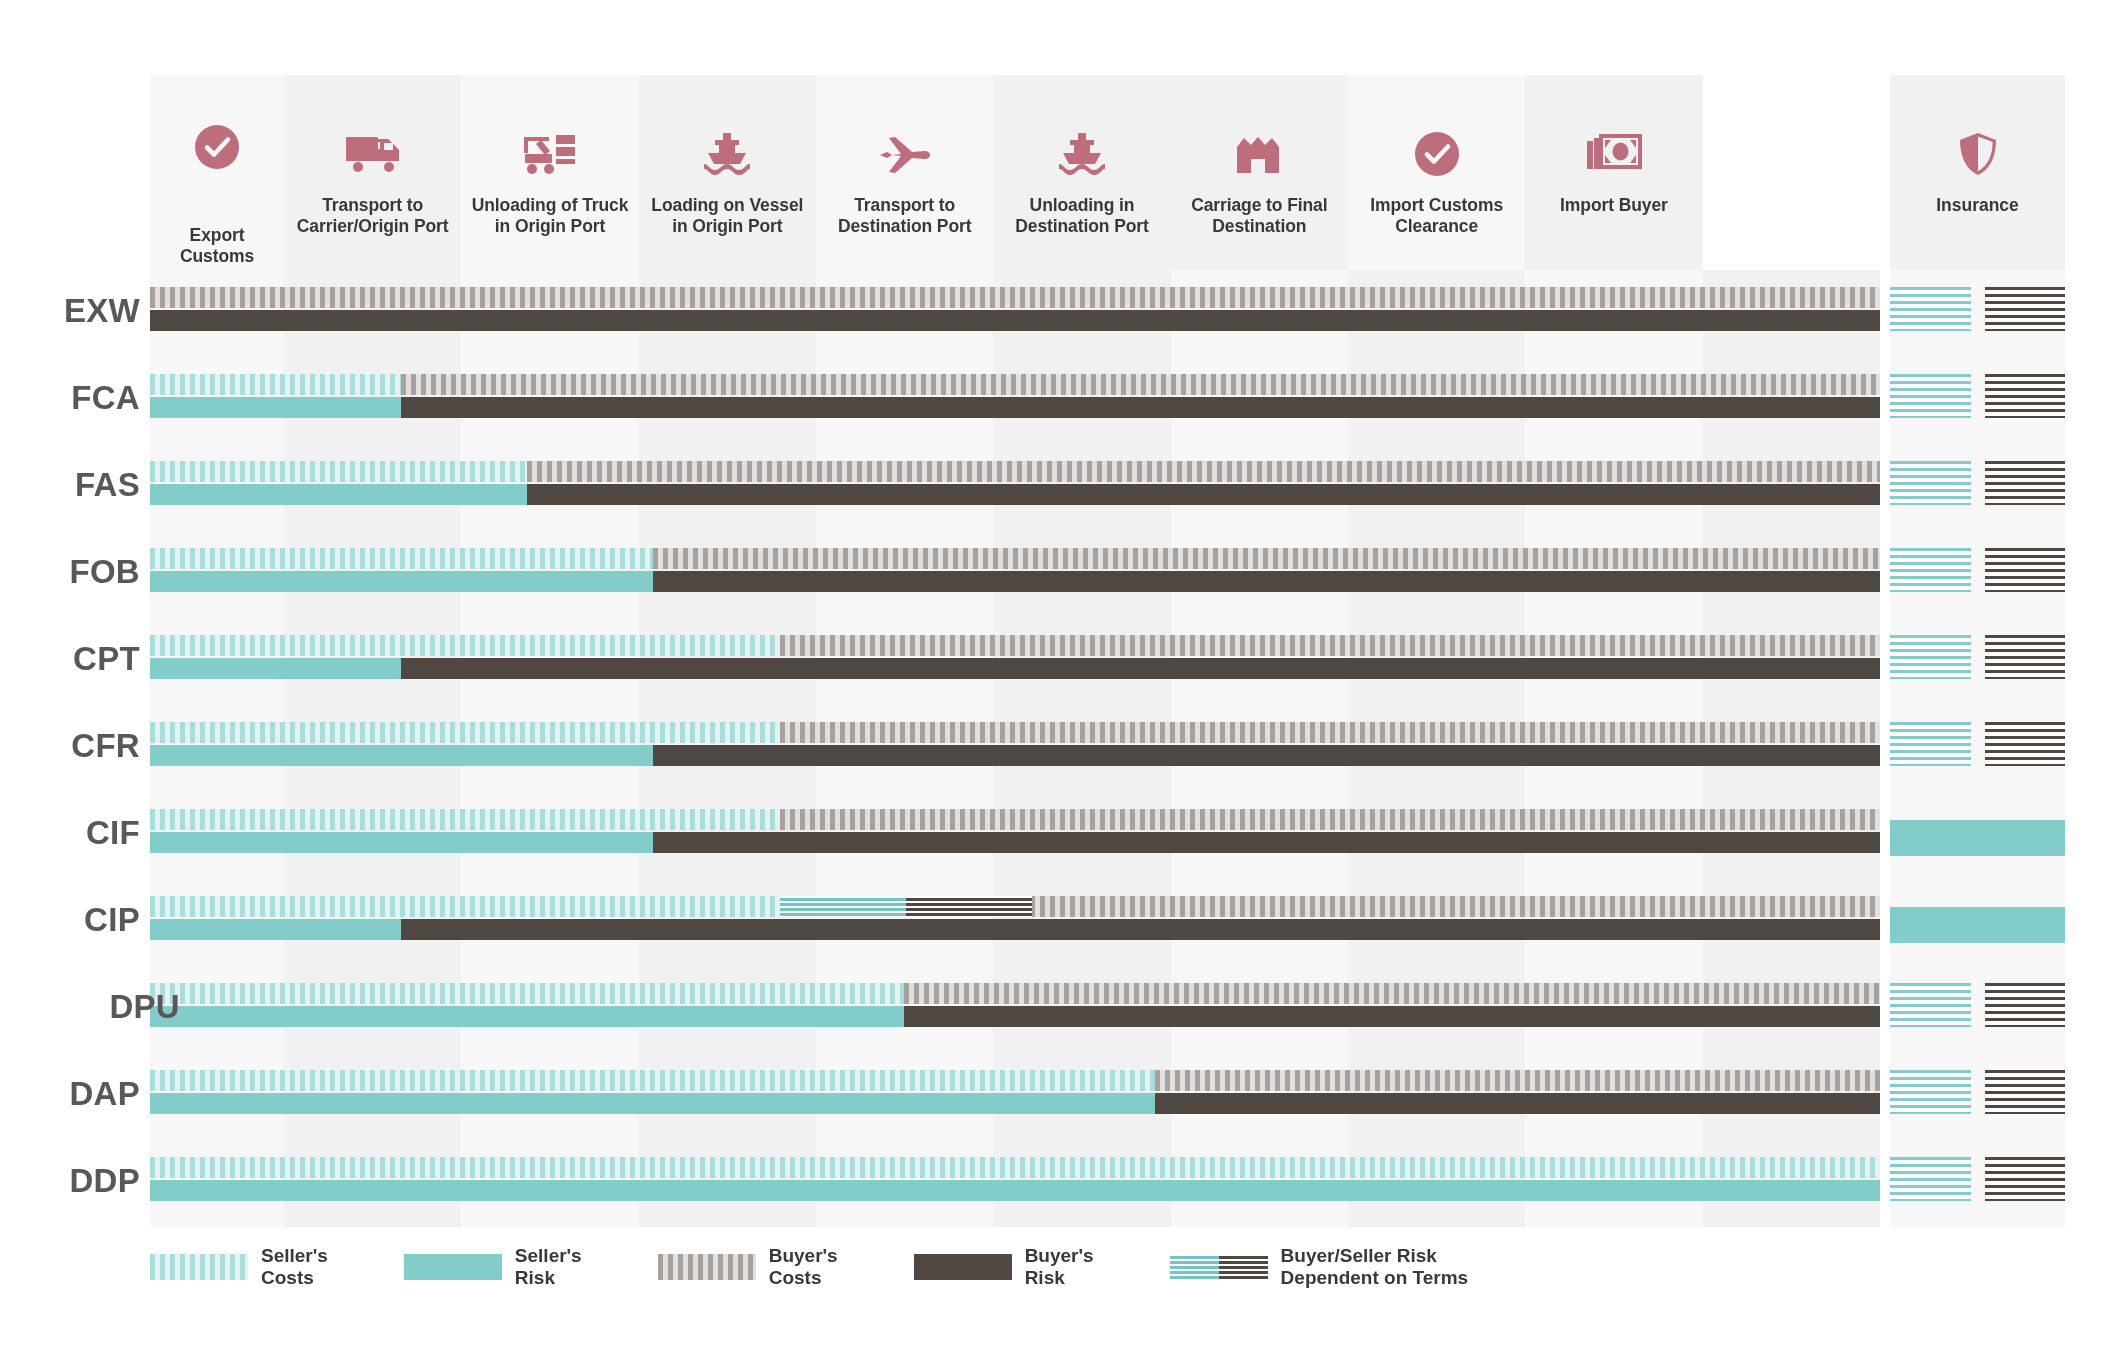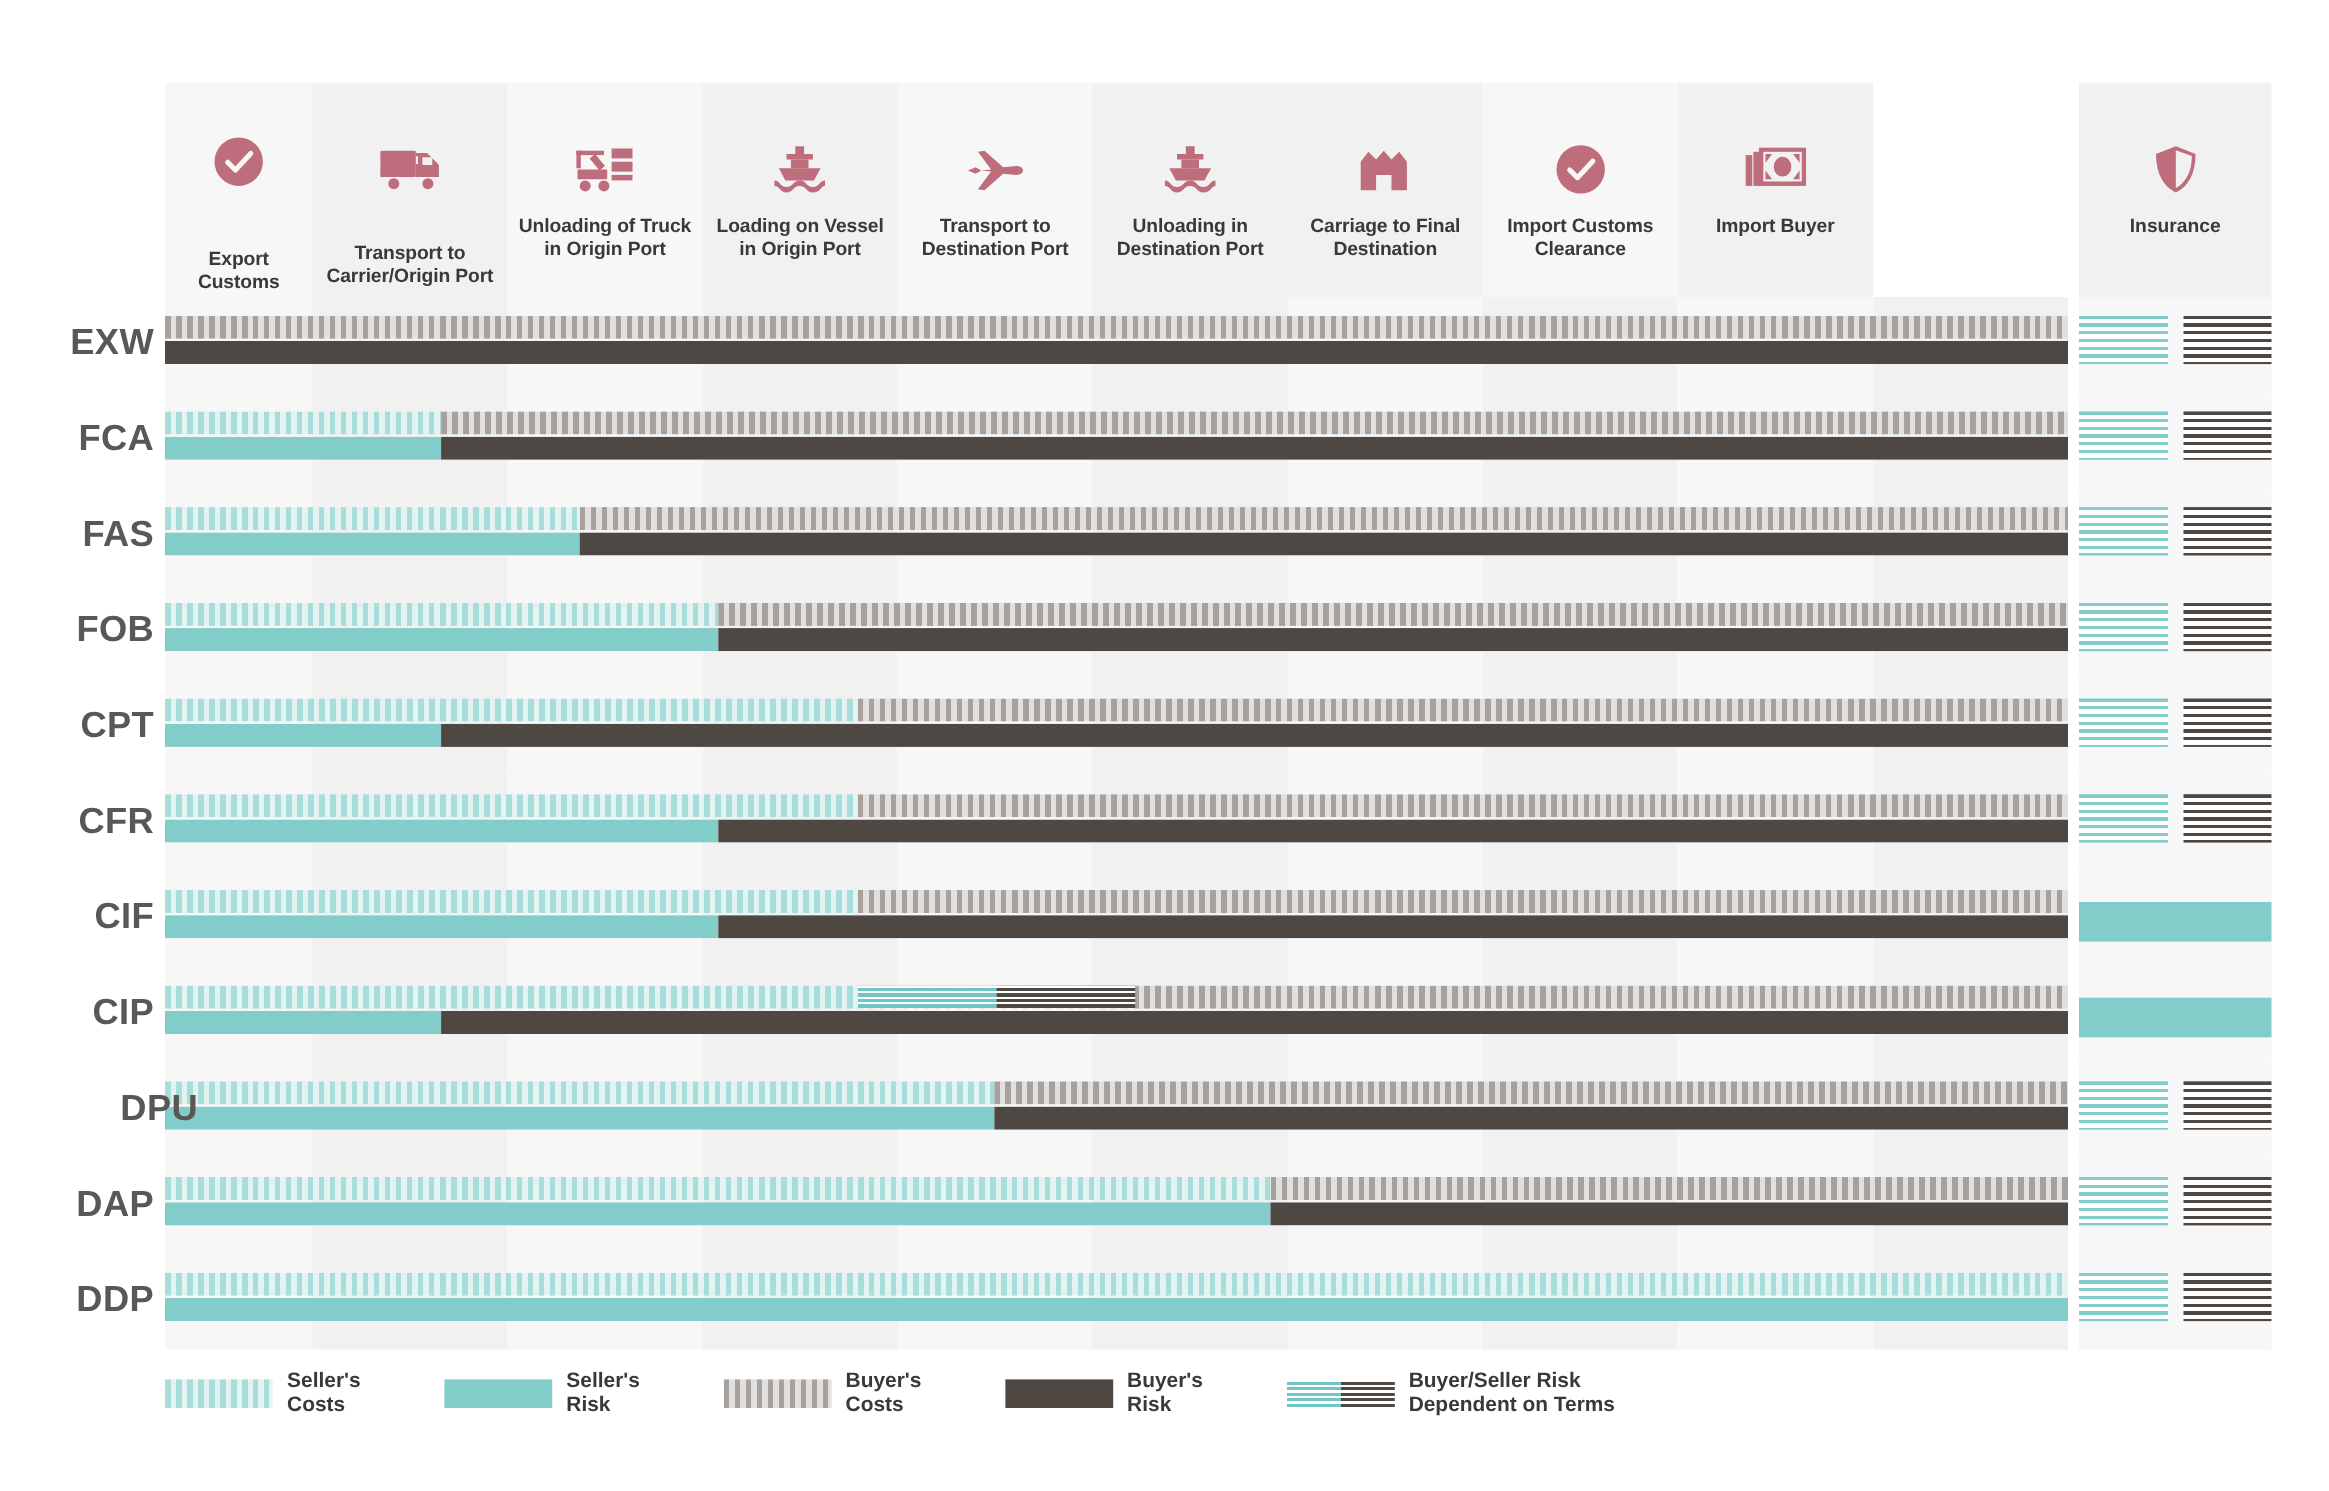--- a/index.html
+++ b/index.html
@@ -89,21 +89,21 @@
     <div class="headrow" id="headrow">
         <div class="hcell" style="flex: 0 0 7.74732%; gap: 44px;">
           <span class="ico">
             <svg width="48" height="48" viewBox="0 0 48 48">
               <circle class="rose" cx="24" cy="24" r="22"></circle>
               <path d="M14 24.5 l7 7 l14 -15" stroke="#f7f7f7" stroke-width="4.6" fill="none" stroke-linecap="round" stroke-linejoin="round"></path>
             </svg>
           </span>
           <span class="lbl">Export Customs Declaration</span>
         </div>
-        <div class="hcell alt" style="flex: 0 0 10.2503%; gap: 24px;">
+        <div class="hcell alt" style="flex: 0 0 10.2503%;">
           <span class="ico">
             <svg width="58" height="42" viewBox="0 0 58 42">
               <path class="rose" d="M2 6 h30 v8 h-30z M2 16 h30 v12 h-30z M34 6 h10 l10 10 v12 h-20z M34 16 h14 l-6 -7 h-8z"></path>
               <rect class="rose" x="2" y="4" width="32" height="24" rx="1"></rect>
               <path class="rose" d="M36 6 h8 l11 11 v11 h-19z"></path>
               <rect x="40" y="10" width="9" height="7" fill="#f1f1f1"></rect>
               <circle class="rose" cx="14" cy="34" r="5"></circle>
               <circle class="rose" cx="45" cy="34" r="5"></circle>
             </svg>
           </span>

